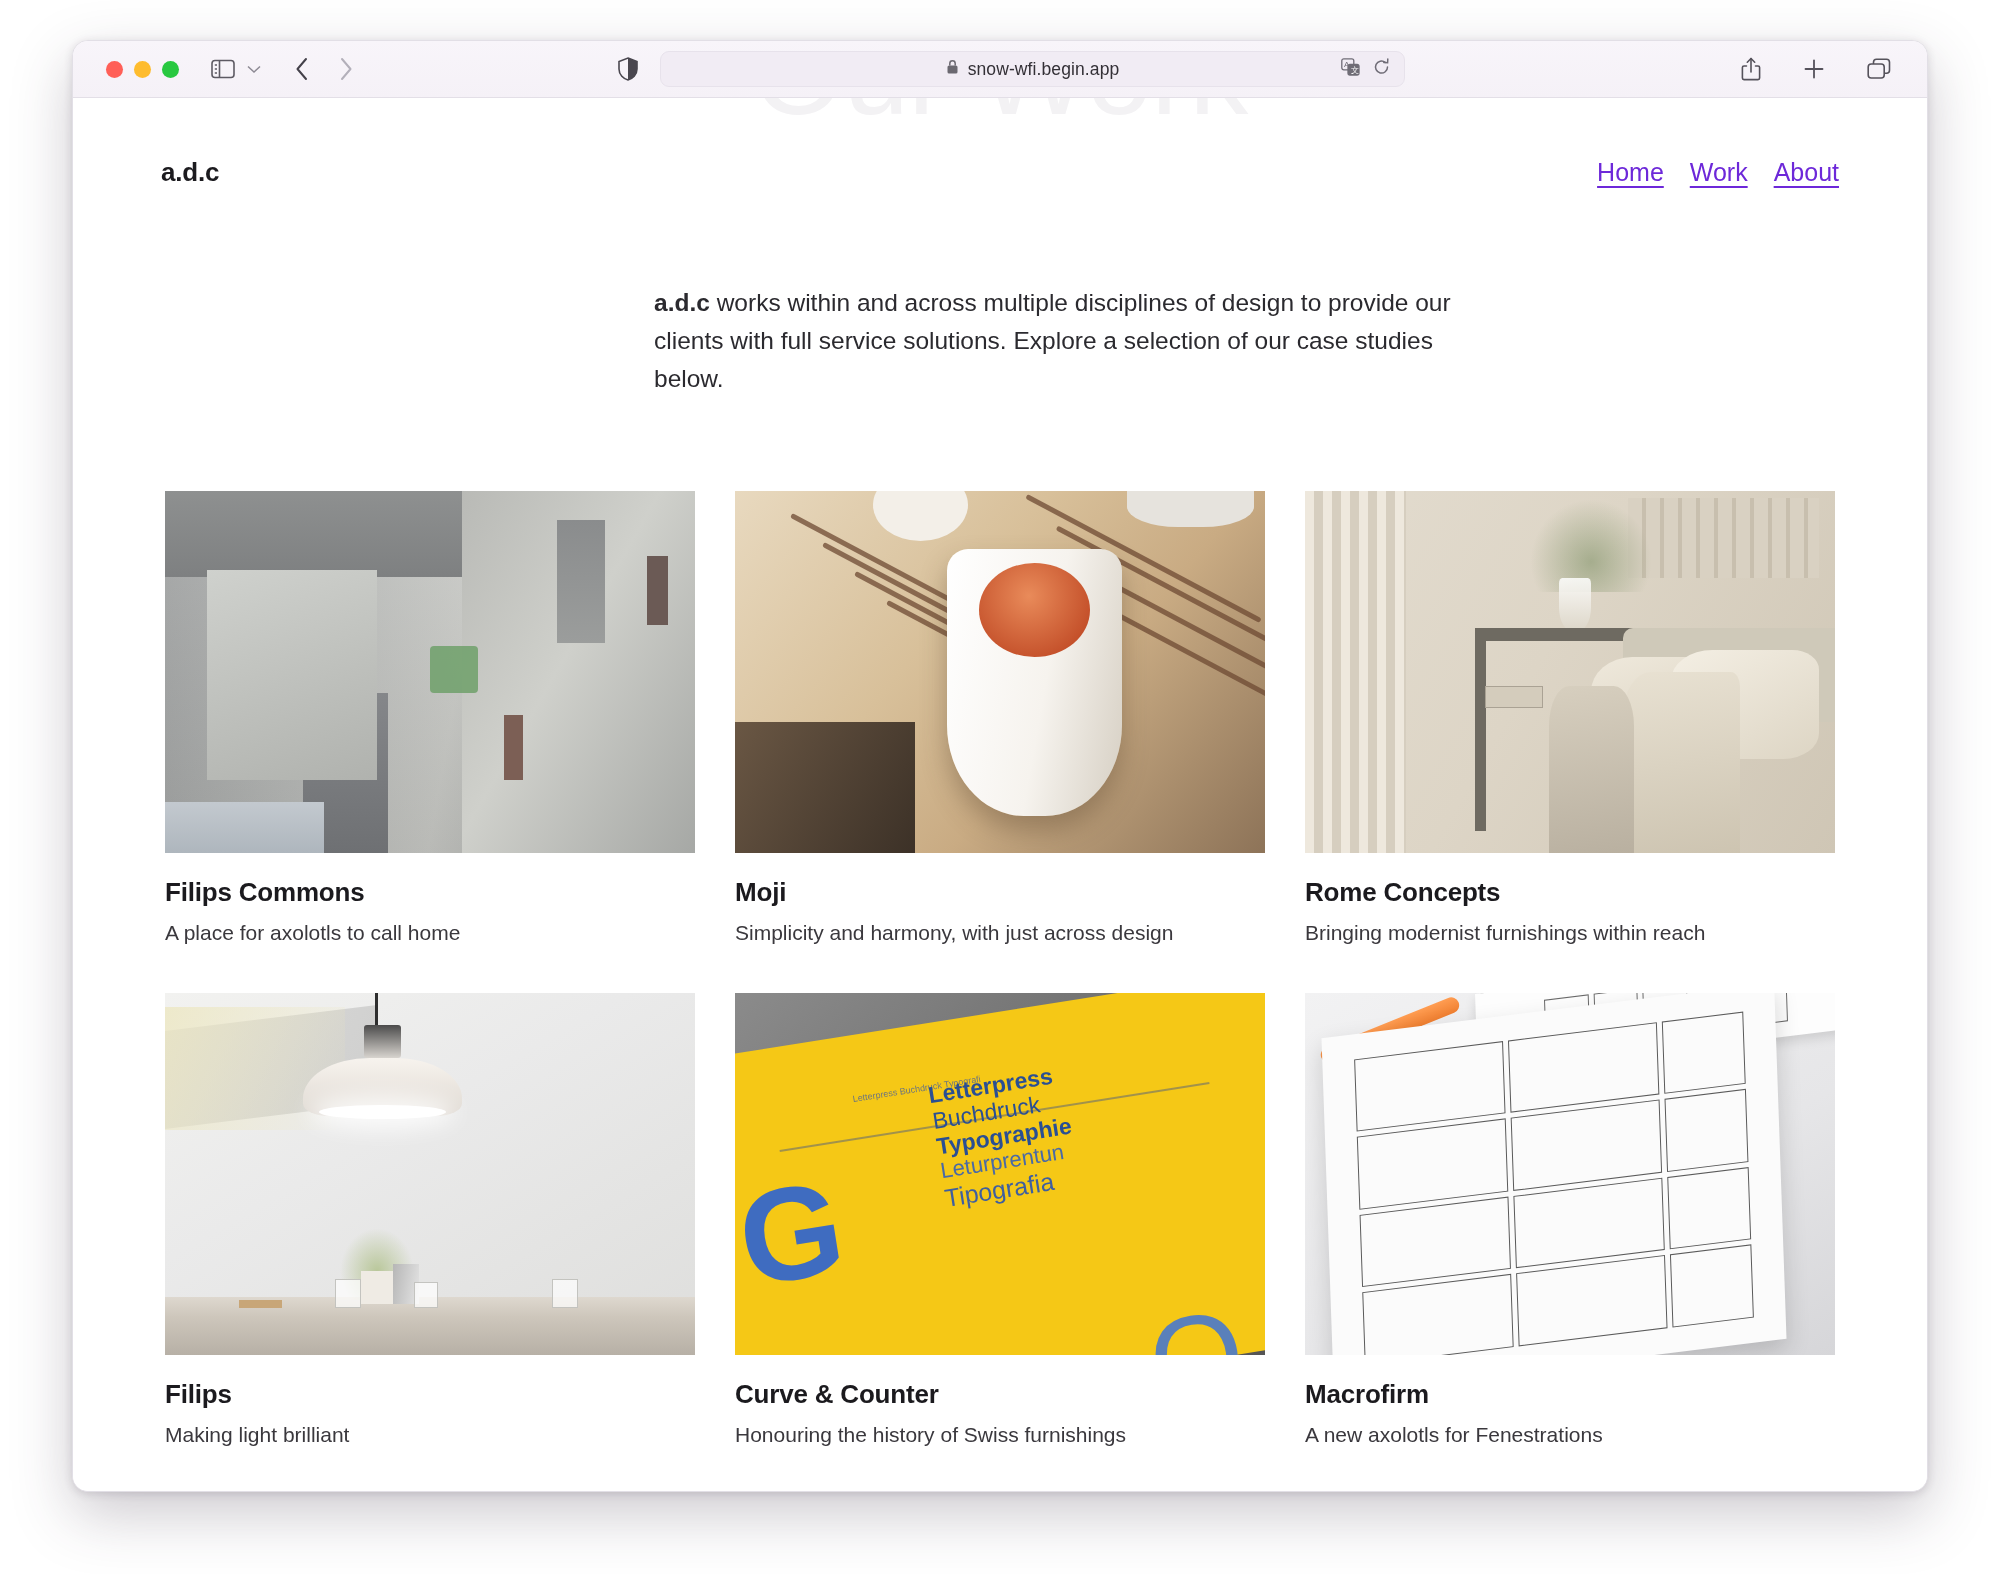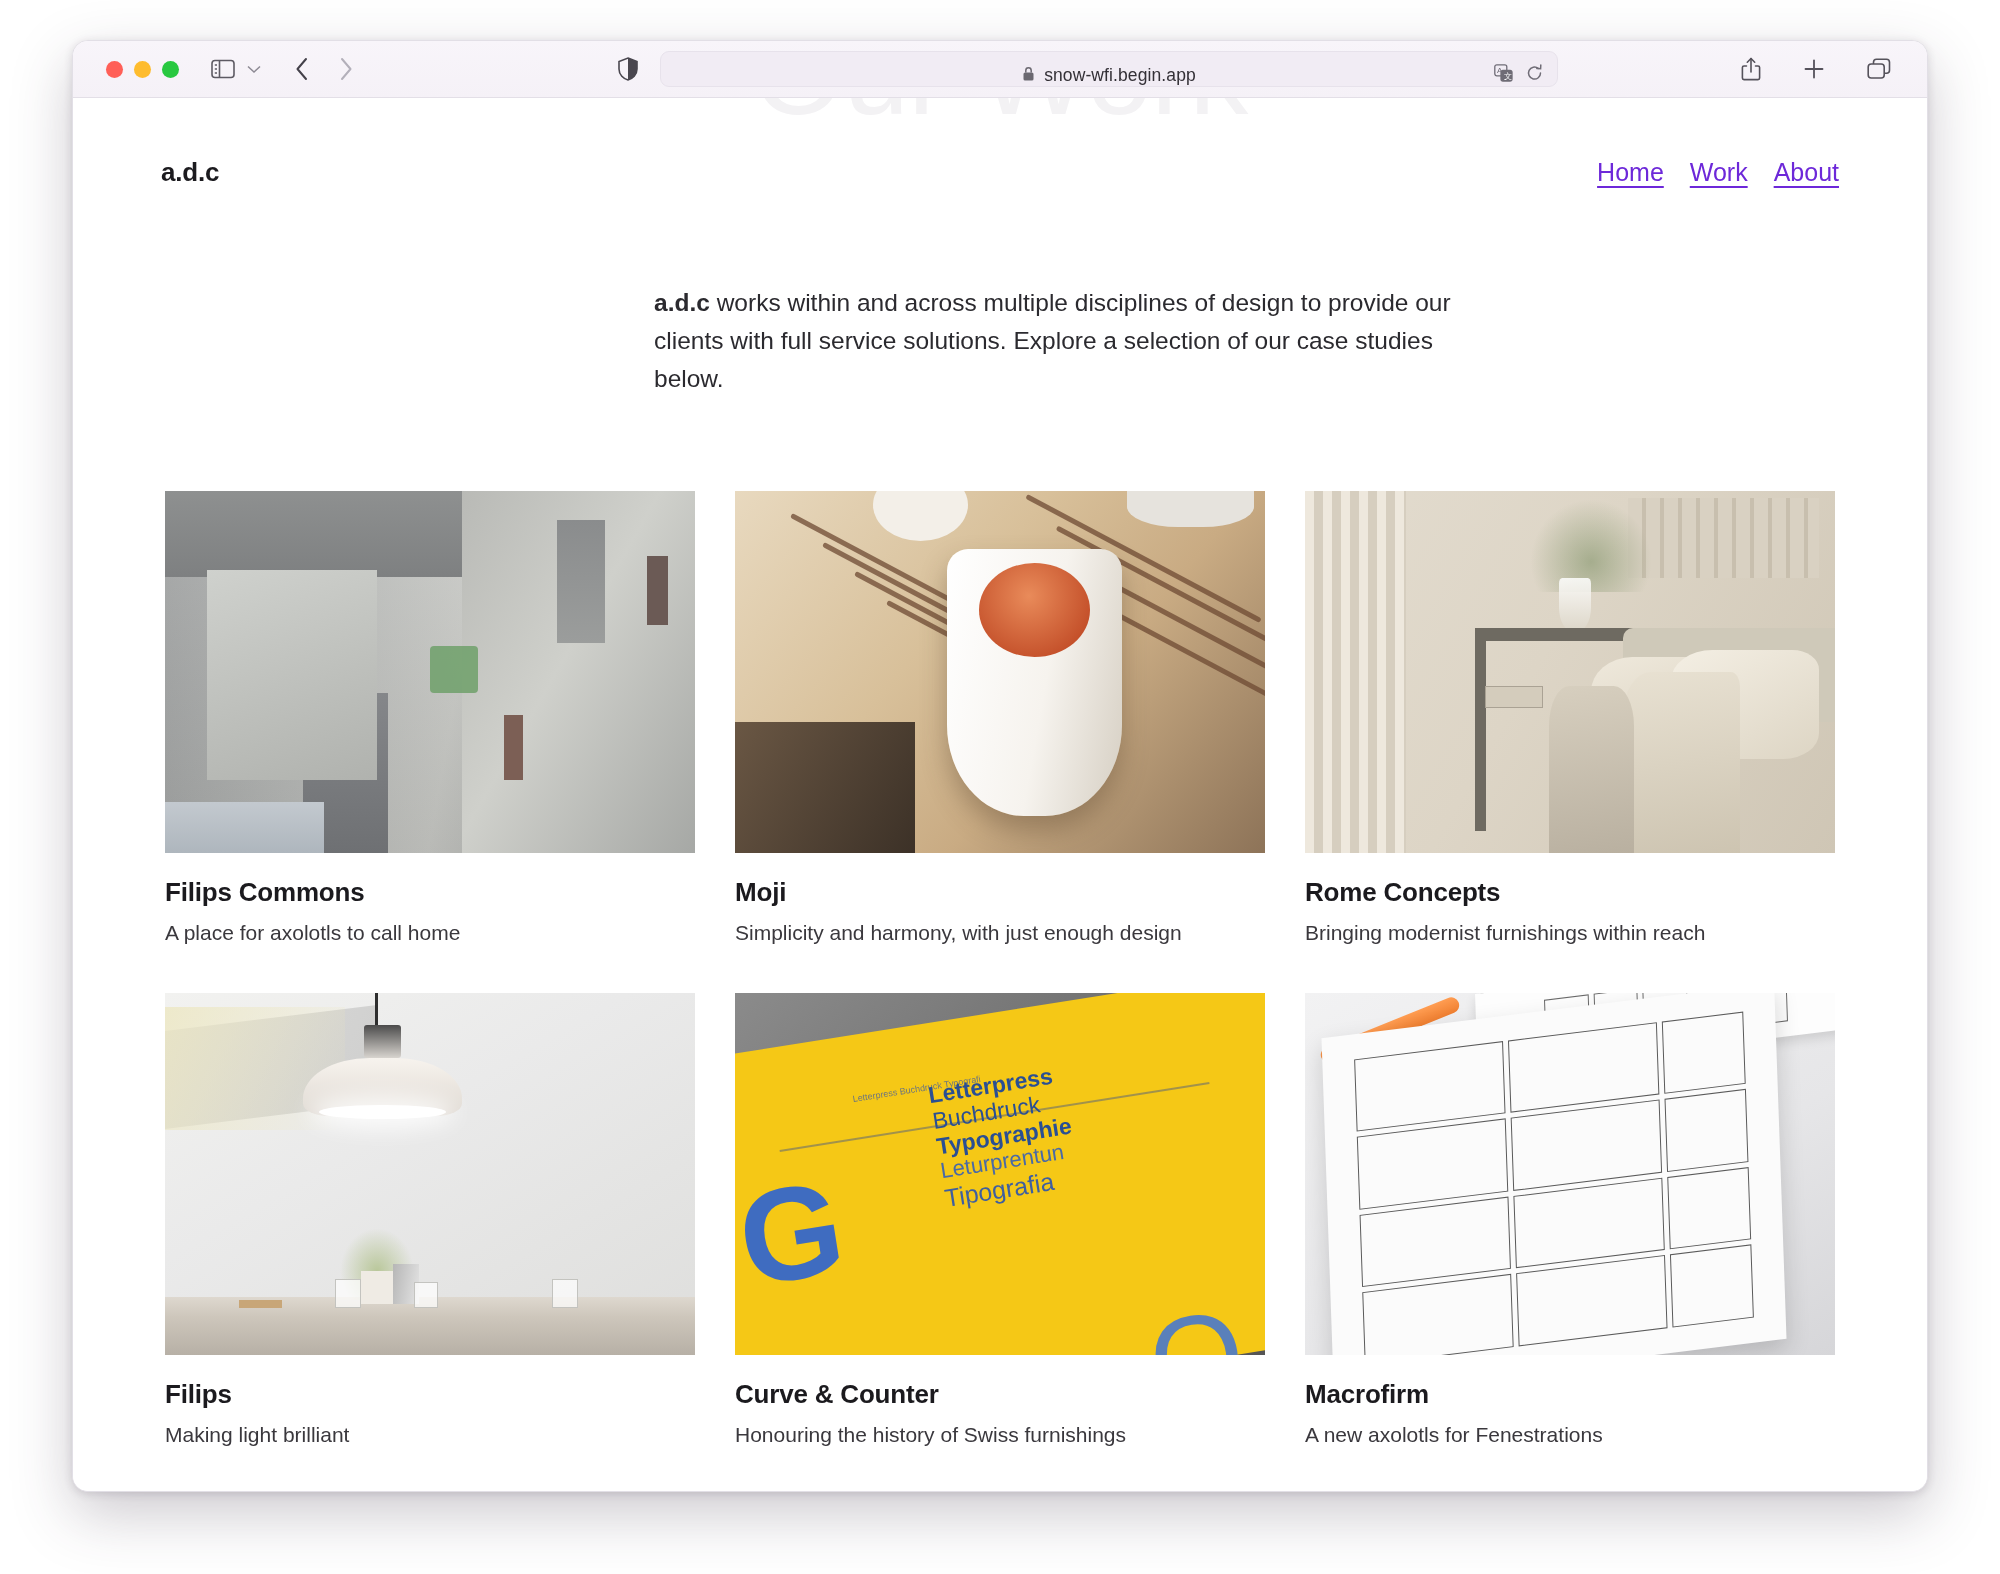--- a/index.html
+++ b/index.html
@@ -63,27 +63,27 @@
   .sidebar-btn { margin-left: 32px; }
   .chev-small { margin-left: 12px; color: #8d8a94; }
   .navs { display: flex; align-items: center; gap: 30px; margin-left: 34px; }
   .nav-back { color: #44414a; }
   .nav-fwd { color: #b3b0ba; }
 
   .shield { margin-left: 265px; color: #4a474f; }
 
   .urlbar {
     margin-left: 22px;
-    width: 898px;
+    width: 745px;
     height: 36px;
     background: #f1ecf4;
     border: 1px solid #e7e2eb;
     border-radius: 9px;
     display: flex;
-    align-items: flex-end;
+    align-items: center;
     justify-content: center;
     position: relative;
   }
   .url-inner { display: flex; align-items: center; gap: 9px; }
   .url-text {
     font-size: 17.5px;
     color: #333036;
     letter-spacing: 0.1px;
   }
   .url-right {
@@ -557,21 +557,21 @@
               <span style="left:26%; top:46%; width:46%;"></span>
               <span style="left:52%; top:18%; width:50%;"></span>
               <span style="left:58%; top:26%; width:48%;"></span>
               <span style="left:62%; top:36%; width:46%;"></span>
               <span style="left:66%; top:46%; width:44%;"></span>
             </span>
             <span class="tea-cup"></span>
             <span class="tea-liquid"></span>
           </div>
           <h3 class="card-title">Moji</h3>
-          <p class="card-desc">Simplicity and harmony, with just enough design</p>
+          <p class="card-desc">Simplicity and harmony, with just across design</p>
         </article>
 
         <article class="card">
           <div class="thumb img-bedroom">
             <span class="bed-slatwall"></span>
             <span class="bed-panel"></span>
             <span class="bed-branch"></span>
             <span class="bed-vase"></span>
             <span class="bed-table"></span>
             <span class="bed-leg"></span>

